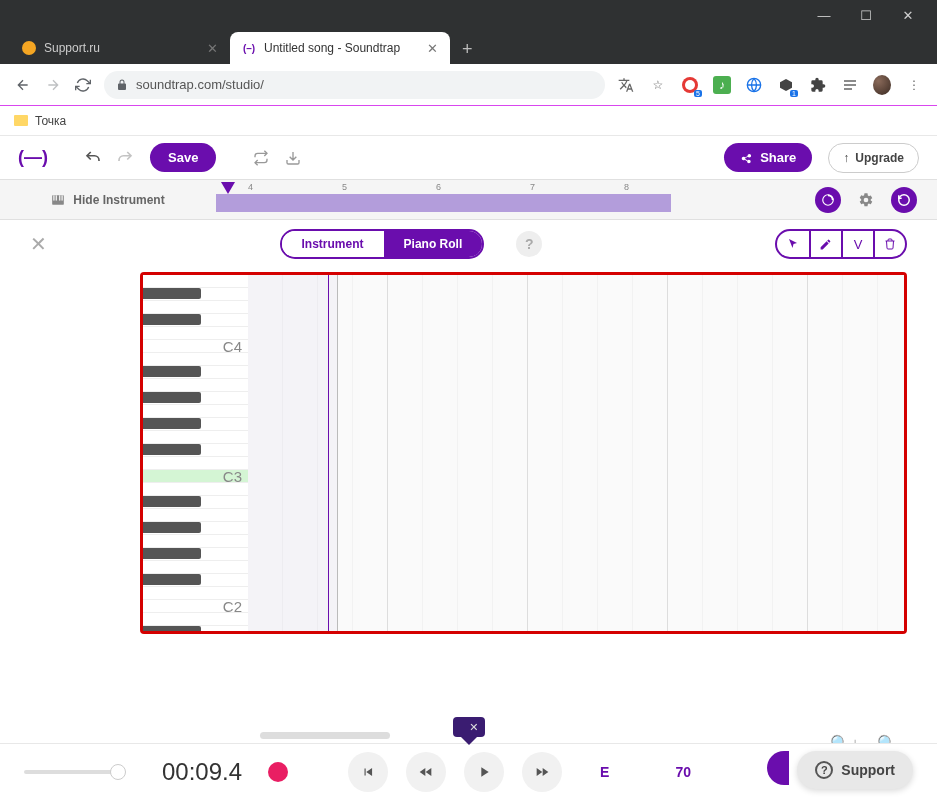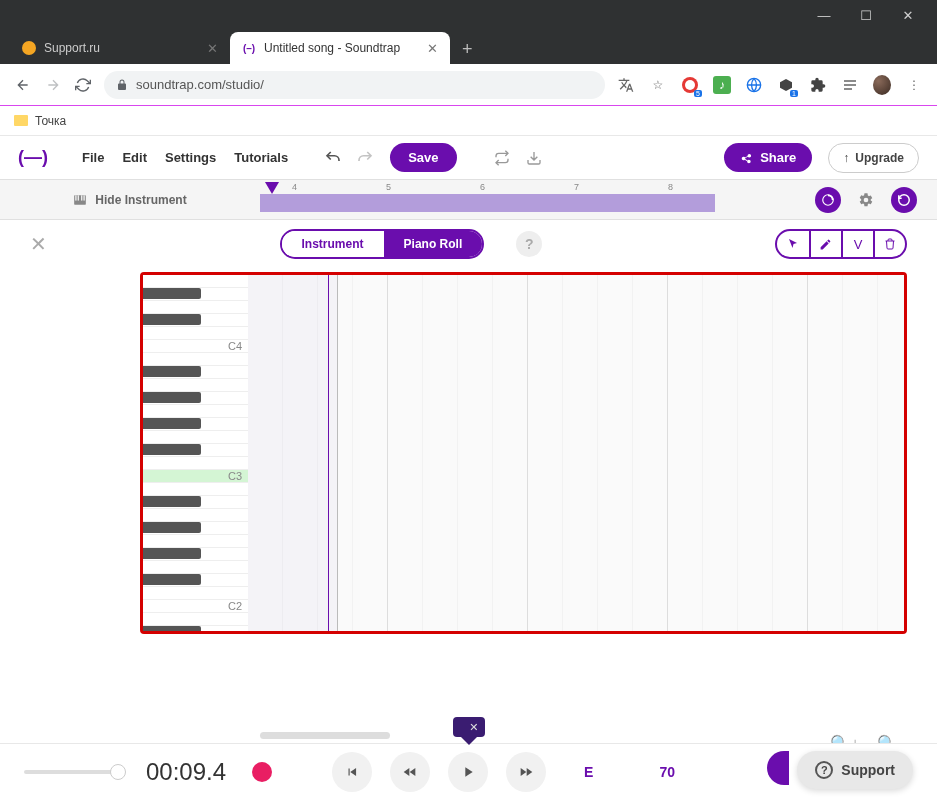--- a/index.html
+++ b/index.html
@@ -42,21 +42,21 @@
   .menu-items{display:flex;gap:18px;font-size:13px;font-weight:600;color:#333;margin-left:18px;}
   .menu-items span{cursor:pointer;}
   .toolbar-icons{display:flex;gap:14px;align-items:center;margin-left:20px;}
   .tool-icon{width:18px;height:18px;color:#888;display:flex;align-items:center;justify-content:center;cursor:pointer;}
   .btn-save{background:var(--purple);color:#fff;border:none;border-radius:18px;padding:7px 18px;font-size:13px;font-weight:600;cursor:pointer;}
   .spacer{flex:1;}
   .btn-share{background:var(--purple);color:#fff;border:none;border-radius:18px;padding:7px 16px;font-size:13px;font-weight:600;cursor:pointer;display:flex;align-items:center;gap:6px;}
   .btn-upgrade{background:#fff;border:1px solid #ccc;border-radius:18px;padding:7px 14px;font-size:12px;font-weight:600;color:#444;cursor:pointer;display:flex;align-items:center;gap:6px;}
   
   .overview{height:40px;background:var(--grey-light);display:flex;align-items:center;border-bottom:1px solid var(--grey-border);position:relative;}
-  .hide-instrument{width:260px;display:flex;align-items:center;justify-content:center;gap:8px;font-size:12px;font-weight:600;color:#666;cursor:pointer;}
+  .hide-instrument{width:216px;display:flex;align-items:center;justify-content:center;gap:8px;font-size:12px;font-weight:600;color:#666;cursor:pointer;}
   .timeline-mini{flex:1;position:relative;height:100%;}
   .mini-numbers{position:absolute;top:2px;width:100%;display:flex;font-size:9px;color:#888;}
   .mini-numbers span{width:94px;}
   .mini-region{position:absolute;left:0;top:14px;height:18px;width:455px;background:var(--purple-pale);}
   .mini-handle{position:absolute;left:5px;top:2px;width:0;height:0;border-left:7px solid transparent;border-right:7px solid transparent;border-top:12px solid var(--purple);}
   .right-tools{display:flex;gap:12px;padding:0 20px;align-items:center;}
   .round-icon{width:26px;height:26px;border-radius:50%;display:flex;align-items:center;justify-content:center;cursor:pointer;}
   .round-icon.purple{background:var(--purple);color:#fff;}
   .round-icon.plain{color:#888;font-size:12px;}
   
@@ -69,39 +69,39 @@
   .help-icon{width:26px;height:26px;border-radius:50%;background:#eee;color:#aaa;display:flex;align-items:center;justify-content:center;font-weight:bold;font-size:14px;margin-left:12px;cursor:pointer;}
   .edit-tools{margin-left:auto;height:30px;display:flex;}
   .tool-group{height:30px;border:2px solid var(--purple);border-radius:16px;display:flex;overflow:hidden;}
   .tool-cell{width:32px;display:flex;align-items:center;justify-content:center;color:var(--purple);font-size:13px;cursor:pointer;}
   .tool-cell.sep{border-left:2px solid var(--purple);}
   .tool-cell.active-pencil{color:var(--purple);font-weight:bold;}
   
   .piano-roll-wrap{position:relative;margin:4px 30px 0 140px;height:362px;border:3px solid #d40000;border-radius:4px;}
   .piano-roll{position:absolute;inset:0;display:flex;overflow:hidden;}
   .keyboard{width:105px;position:relative;background:#fff;}
-  .krow{height:13px;border-bottom:1px solid #eee;font-size:11px;color:#888;text-align:right;padding-right:6px;line-height:13px;position:relative;padding-left:48px;}
+  .krow{height:13px;border-bottom:1px solid #eee;font-size:15px;color:#888;text-align:right;padding-right:6px;line-height:13px;position:relative;padding-left:48px;}
   .krow.black::before{content:"";position:absolute;left:0;top:0;width:58px;height:11px;background:var(--piano-black);border-radius:0 2px 2px 0;}
   .krow.green{background:#d4f5d4;}
   .grid{flex:1;position:relative;background:repeating-linear-gradient(to right,#fafafa 0,#fafafa 34px,#f2f2f2 34px,#f2f2f2 35px),repeating-linear-gradient(to bottom,#fdfdfd 0,#fdfdfd 13px,#f4f4f4 13px,#f4f4f4 26px);}
   .grid::before{content:"";position:absolute;inset:0;background:repeating-linear-gradient(to right,transparent 0,transparent 139px,#ddd 139px,#ddd 140px);}
   .playhead{position:absolute;left:80px;top:0;bottom:0;width:1px;background:var(--purple);}
   .region-edge{position:absolute;left:0;top:0;bottom:0;width:90px;border-right:1px solid #bbb;background:rgba(180,170,220,0.08);}
   
   .tooltip{position:absolute;bottom:62px;left:50%;transform:translateX(-50%);background:#3a1c71;color:#fff;font-size:12px;padding:10px 16px;border-radius:4px;z-index:30;white-space:nowrap;}
   .tooltip::after{content:"";position:absolute;top:100%;left:50%;transform:translateX(-50%);border:8px solid transparent;border-top-color:#3a1c71;}
   .tooltip .ttclose{position:absolute;top:4px;right:6px;font-size:11px;color:#ddd;cursor:pointer;}
   
   .zoom-row{position:absolute;bottom:46px;right:30px;display:flex;gap:18px;color:#bbb;font-size:16px;}
   .zoom-row span{cursor:pointer;}
   
   .transport{position:absolute;bottom:0;left:0;right:0;height:56px;background:#fff;border-top:1px solid #e8e8e8;display:flex;align-items:center;padding:0 24px;gap:18px;}
   .vol-slider{width:100px;height:4px;background:#ddd;border-radius:2px;position:relative;}
   .vol-thumb{position:absolute;right:-2px;top:50%;transform:translateY(-50%);width:16px;height:16px;border-radius:50%;background:#fff;border:1px solid #ccc;}
-  .timecode{font-size:24px;color:#333;font-weight:400;margin-left:4px;font-variant-numeric:tabular-nums;}
+  .timecode{font-size:24px;color:#333;font-weight:400;margin-left:20px;font-variant-numeric:tabular-nums;}
   .rec-btn{width:20px;height:20px;border-radius:50%;background:#e91e63;margin-left:8px;cursor:pointer;}
   .tctrl{width:40px;height:40px;border-radius:50%;background:#f1f1f1;display:flex;align-items:center;justify-content:center;font-size:15px;color:#555;cursor:pointer;}
   .key-sig{color:var(--purple);font-size:14px;font-weight:600;margin-left:20px;cursor:pointer;}
   .tempo{color:var(--purple);font-size:14px;font-weight:600;margin-left:48px;cursor:pointer;}
   .support-btn{position:absolute;right:24px;bottom:10px;background:#e8e8e8;border-radius:22px;padding:10px 18px;font-size:14px;font-weight:600;color:#444;display:flex;align-items:center;gap:8px;cursor:pointer;box-shadow:0 2px 6px rgba(0,0,0,0.15);}
   .purple-edge{position:absolute;right:148px;bottom:14px;width:22px;height:34px;background:var(--purple);border-radius:17px 0 0 17px;}
   .scroll-thumb{position:absolute;bottom:60px;left:260px;width:130px;height:7px;background:#ddd;border-radius:4px;}
 </style>
 </head>
 <body>
@@ -192,26 +192,20 @@
   </div>
 </div>
 
 <div class="bookmarks">
   <div class="bk-folder"></div>
   <span>Точка</span>
 </div>
 
 <div class="app-toolbar">
   <span class="app-logo">(—)</span>
-  <div class="menu-items">
-    <span>File</span>
-    <span>Edit</span>
-    <span>Settings</span>
-    <span>Tutorials</span>
-  </div>
   <div class="toolbar-icons">
     <div class="tool-icon">
         <svg width="18" height="18" viewBox="0 0 24 24" fill="none" stroke="#555" stroke-width="2.2">
           <path d="M9 14L4 9l5-5"></path>
           <path d="M4 9h10a6 6 0 016 6v1"></path>
         </svg>
       </div>
     <div class="tool-icon" style="opacity:.35">
         <svg width="18" height="18" viewBox="0 0 24 24" fill="none" stroke="#555" stroke-width="2.2">
           <path d="M15 14l5-5-5-5"></path>

